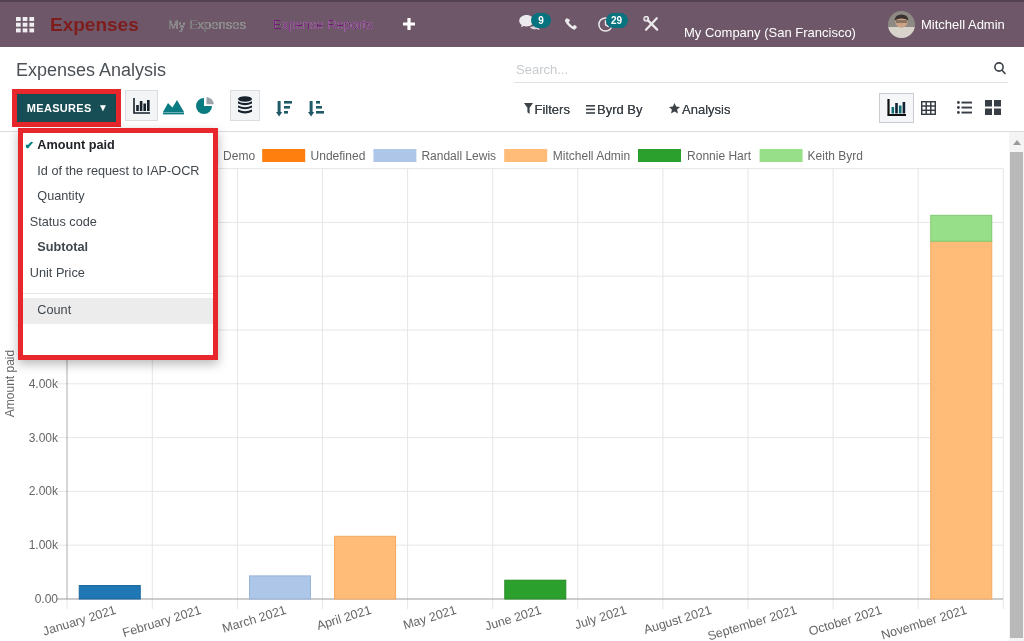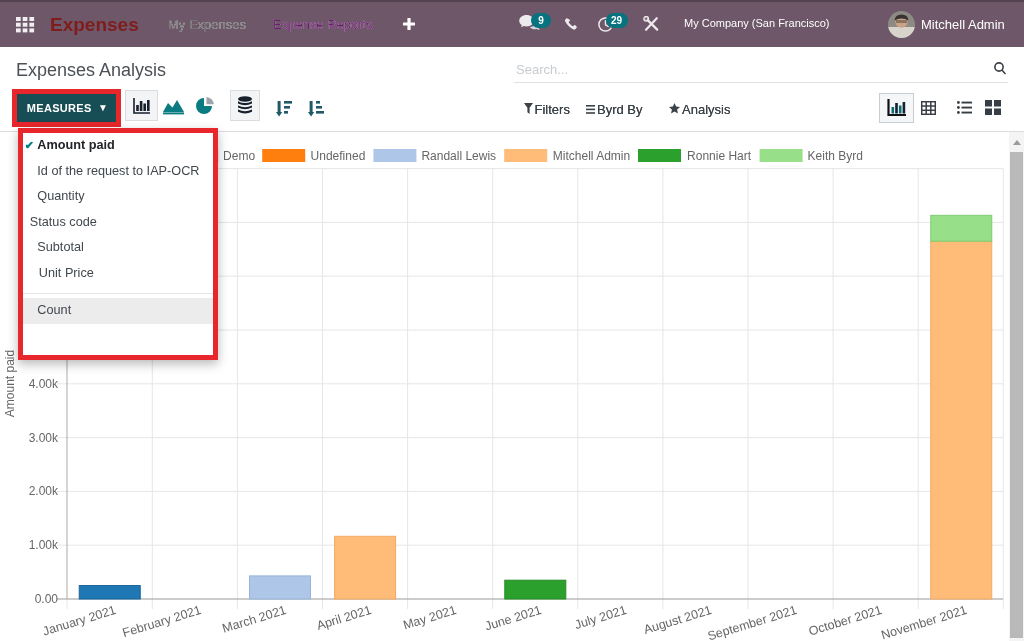--- a/index.html
+++ b/index.html
@@ -52,21 +52,21 @@
   </svg>
   <div class="abs" style="left:605.5px;top:13px;width:22px;height:15px;border-radius:8px;background:#07737f;color:#fff;font-size:10px;font-weight:700;text-align:center;line-height:15px;">29</div>
   <svg class="abs" style="left:643px;top:16px;" width="17" height="16" viewBox="0 0 17 16">
     <g stroke="#eceaec" stroke-width="2.2" stroke-linecap="round">
       <line x1="3.2" y1="2.6" x2="14.2" y2="13.6"></line>
       <line x1="13.8" y1="2.2" x2="3.0" y2="13.8"></line>
     </g>
     <circle cx="3.2" cy="2.8" r="2.3" fill="none" stroke="#eceaec" stroke-width="1.4"></circle>
     <circle cx="3.2" cy="2.8" r="1" fill="#6d5768" stroke="none"></circle>
   </svg>
-  <div class="abs" style="left:684px;top:17px;font-size:11px;color:#fff;">My Company (San Francisco)</div>
+  <div class="abs" style="left:684px;top:25px;font-size:13px;color:#fff;">My Company (San Francisco)</div>
   <svg class="abs" style="left:888px;top:11px;" width="27" height="27" viewBox="0 0 27 27">
     <defs>
         <clipPath id="avc">
           <circle cx="13.5" cy="13.5" r="13.5"></circle>
         </clipPath>
       </defs>
     <g clip-path="url(#avc)">
       <rect width="27" height="27" fill="#8d8a84"></rect>
       <rect y="16" width="27" height="11" fill="#d8d4cc"></rect>
       <circle cx="13.5" cy="10.5" r="6.2" fill="#caa387"></circle>
@@ -298,20 +298,20 @@
   <div class="abs" style="left:12px;top:89px;width:109px;height:38px;border:5px solid #e8272c;background:#174d54;"></div>
   <div class="abs" style="left:17px;top:94px;width:98px;height:28px;background:#174d54;color:#fff;font-size:11px;font-weight:700;letter-spacing:.3px;text-align:center;line-height:28px;">MEASURES <span style="font-size:10px;position:relative;top:-1px;left:3px;">▼</span></div>
 
   <div class="abs" style="left:17.8px;top:128px;width:200px;height:231.5px;border:5px solid #e8272c;background:#fff;box-shadow:0 4px 10px rgba(0,0,0,.28);">
     <div style="position:relative;width:100%;height:100%;font-size:12.7px;color:#40474d;">
       <div style="height:25.5px;line-height:25.5px;padding-left:14.5px;position:relative;font-weight:700;color:#212529;">
         <span style="position:absolute;left:2px;color:#017e84;font-size:11px;">✔</span>Amount paid</div>
       <div style="height:25.5px;line-height:25.5px;padding-left:14.5px;">Id of the request to IAP-OCR</div>
       <div style="height:25.5px;line-height:25.5px;padding-left:14.5px;">Quantity</div>
       <div style="height:25.5px;line-height:25.5px;padding-left:7px;">Status code</div>
-      <div style="height:25.5px;line-height:25.5px;padding-left:14.5px;">Subtotal</div>
-      <div style="height:25.5px;line-height:25.5px;padding-left:16px;">Unit Price</div>
+      <div style="height:25.5px;line-height:25.5px;padding-left:14.5px;font-weight:bold;">Subtotal</div>
+      <div style="height:25.5px;line-height:25.5px;padding-left:7px;">Unit Price</div>
       <div style="height:1px;background:#e4e7ea;margin:6.5px 0 4.5px 0;"></div>
       <div style="height:25.5px;line-height:25.5px;padding-left:14.5px;background:#ececec;">Count</div>
     </div>
   </div>
 
 </div>
 
 </body></html>

